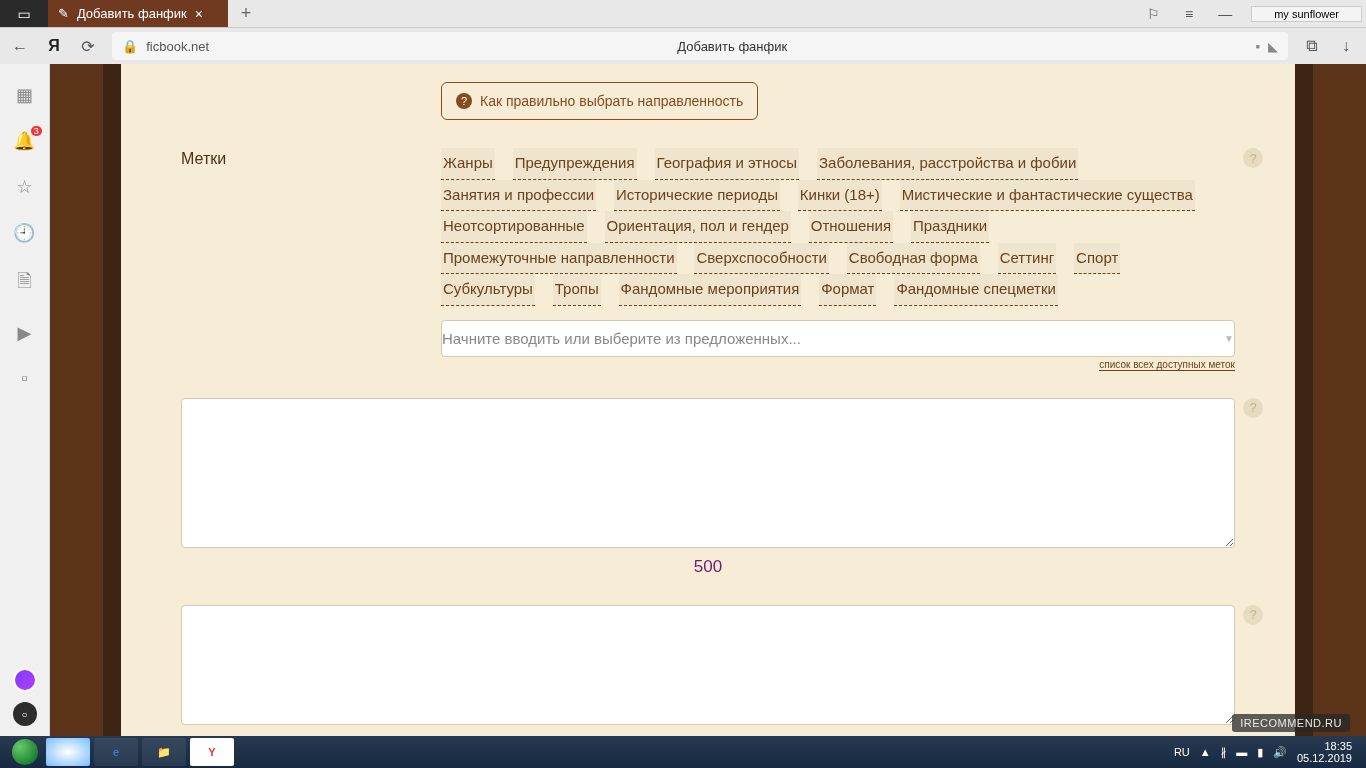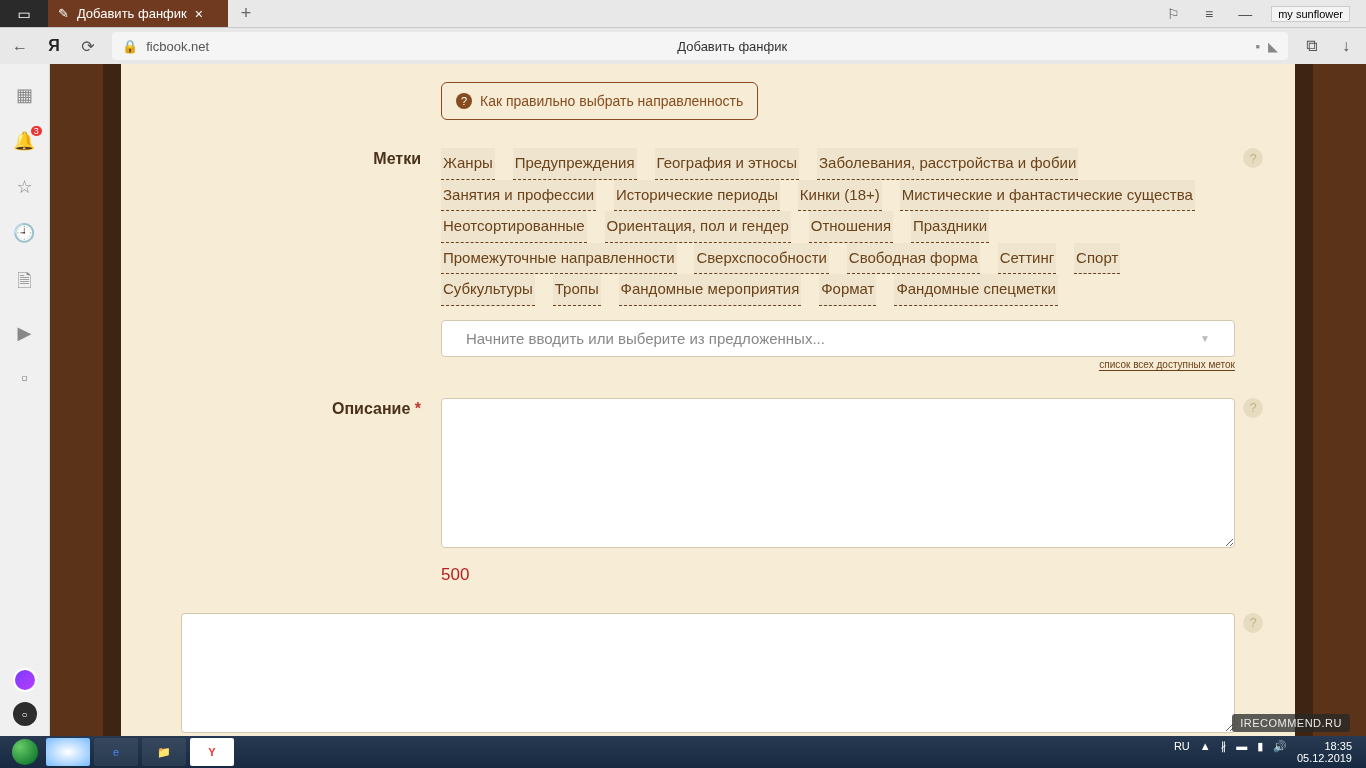--- a/index.html
+++ b/index.html
@@ -6,21 +6,21 @@
 body { font-family: Arial, sans-serif; font-size: 14px; width: 1366px; height: 768px; overflow: hidden; background: #e8e8e8; }
 
 
 .titlebar { height: 28px; background: #e8e8e8; display: flex; align-items: stretch; border-bottom: 1px solid #c8c8c8; }
 .titlebar-icon { width: 48px; background: #2a2a2a; display: flex; align-items: center; justify-content: center; color: #fff; }
 .tab { background: #6f3a1f; color: #fff; display: flex; align-items: center; padding: 0 10px; gap: 8px; font-size: 13px; min-width: 180px; }
 .tab-close { cursor: pointer; font-size: 14px; }
 .new-tab { width: 36px; display: flex; align-items: center; justify-content: center; color: #666; cursor: pointer; font-size: 18px; }
 .titlebar-right { margin-left: auto; display: flex; align-items: center; }
 .win-btn { width: 36px; display: flex; align-items: center; justify-content: center; color: #555; cursor: pointer; font-size: 14px; }
-.username-tag { background: #f4f4f4; border: 1px solid #ccc; padding: 1px 6px; font-size: 11px; margin-right: 16px; margin-left: 8px; }
+.username-tag { background: #f4f4f4; border: 1px solid #ccc; padding: 1px 22px; font-size: 11px; margin-right: 4px; margin-left: 8px; }
 
 
 .addressbar-row { height: 36px; background: #e8e8e8; display: flex; align-items: center; padding: 0 10px; gap: 14px; }
 .nav-btn { color: #555; cursor: pointer; font-size: 16px; width: 20px; text-align: center; }
 .url-box { flex: 1; background: #f5f5f5; border-radius: 4px; height: 28px; display: flex; align-items: center; padding: 0 10px; gap: 8px; color: #888; font-size: 13px; }
 .url-box .domain { color: #555; }
 .url-box .title-center { flex: 1; text-align: center; color: #333; }
 .addr-right { display: flex; gap: 14px; color: #777; }
 
 
@@ -36,48 +36,48 @@
 .content-area::-webkit-scrollbar { width: 16px; }
 .content-area::-webkit-scrollbar-track { background: #eee; }
 .content-area::-webkit-scrollbar-thumb { background: #c0c0c0; border-radius: 2px; }
 
 .paper { width: 1210px; background: #f7edd6; min-height: 900px; padding: 0 60px 40px 60px; border-left: 18px solid #3e2412; border-right: 18px solid #3e2412; position: relative; }
 
 .info-box { border: 1px solid #864c1f; border-radius: 6px; padding: 10px 14px; color: #864c1f; display: inline-flex; align-items: center; gap: 8px; margin-top: 18px; margin-left: 260px; }
 .info-icon { width: 16px; height: 16px; border-radius: 50%; background: #864c1f; color: #fff; font-size: 11px; display: inline-flex; align-items: center; justify-content: center; }
 
 .form-row { display: flex; margin-top: 28px; align-items: flex-start; }
-.form-label { width: 260px; text-align: right; padding-right: 20px; color: #4a321a; font-weight: bold; font-size: 16px; padding-top: 2px; }
+.form-label { width: 260px; text-align: left; padding-right: 20px; color: #4a321a; font-weight: normal; font-size: 16px; padding-top: 2px; }
 .required-star { color: #c0392b; }
 .form-body { flex: 1; position: relative; }
 
 .tag-links { line-height: 1.9; }
 .tag-link { color: #6b421a; border-bottom: 1px dashed #6b421a; padding: 1px 2px; margin-right: 14px; display: inline-block; background: rgba(0,0,0,0.03); cursor: pointer; font-size: 15px; }
 
-.select-box { margin-top: 14px; background: #fff; border: 1px solid #d4c9b0; border-radius: 4px; padding: 9px 24px; color: #888; display: flex; align-items: center; justify-content: space-between; cursor: pointer; font-size: 15px; }
+.select-box { margin-top: 14px; background: #fff; border: 1px solid #d4c9b0; border-radius: 4px; padding: 9px 0; color: #888; display: flex; align-items: center; justify-content: space-between; cursor: pointer; font-size: 15px; }
 .select-caret { color: #bbb; font-size: 10px; }
 
 .counter-line { text-align: right; font-size: 15px; color: #9c8660; margin-top: 8px; }
 .all-tags-link { text-align: right; font-size: 10px; margin-top: 2px; }
 .all-tags-link a { color: #6b421a; border-bottom: 1px solid #6b421a; text-decoration: none; cursor: pointer; }
 
 .textarea { width: 100%; background: #fff; border: 1px solid #d4c9b0; border-radius: 4px; height: 150px; resize: vertical; padding: 10px; font-family: inherit; font-size: 14px; }
 .textarea-tall { height: 120px; }
 
 .help-dot { position: absolute; right: -28px; top: 0; width: 20px; height: 20px; border-radius: 50%; background: #e8dcc0; color: #c0b48e; font-size: 13px; display: flex; align-items: center; justify-content: center; }
 
-.counter-500 { text-align: left; font-size: 17px; color: #b91c1c; margin-top: 14px; }
+.counter-500 { text-align: center; font-size: 17px; color: #701a75; margin-top: 6px; }
 
 
 .taskbar { height: 32px; background: linear-gradient(#273a52,#172a42); display: flex; align-items: center; padding: 0 6px; gap: 2px; color: #fff; font-size: 11px; }
 .start-orb { width: 38px; height: 28px; display:flex; align-items:center; justify-content:center;}
 .start-orb-inner{width:26px;height:26px;border-radius:50%;background:radial-gradient(circle at 30% 30%,#6c6,#062);}
 .task-item { width: 44px; height: 28px; background: rgba(255,255,255,0.08); border-radius: 2px; display:flex;align-items:center;justify-content:center; cursor:pointer; margin-right:2px;}
 .task-item.yandex{background:#fff;color:#e33;font-weight:bold;}
-.tray { margin-left: auto; display: flex; gap: 10px; padding-right: 8px; }
+.tray { margin-left: auto; display: flex; align-items: center; gap: 10px; padding-right: 8px; }
 .tray-time { text-align: right; line-height: 1.1; }
 .watermark { position: absolute; right: 16px; bottom: 36px; background: rgba(40,40,40,0.75); color: #e8e8e8; font-size: 11px; padding: 3px 8px; border-radius: 3px; letter-spacing: 0.5px; z-index: 50; }
 </style>
 </head>
 <body>
 
 <div class="titlebar">
   <div class="titlebar-icon">▭</div>
   <div class="tab">
     <span>✎</span>
@@ -142,23 +142,20 @@
           <div class="select-box">
             <span>Начните вводить или выберите из предложенных...</span>
             <span class="select-caret">▼</span>
           </div>
           <div class="all-tags-link"><a>список всех доступных меток</a></div>
         </div>
       </div>
 
       
       <div class="form-row">
-        <div class="form-label">
-          <span>Описание</span> <span class="required-star">*</span>
-        </div>
         <div class="form-body">
           <div class="help-dot">?</div>
           <textarea class="textarea" style=""></textarea>
           <div class="counter-500">500</div>
         </div>
       </div>
 
       
       <div class="form-row">
         <div class="form-body">

